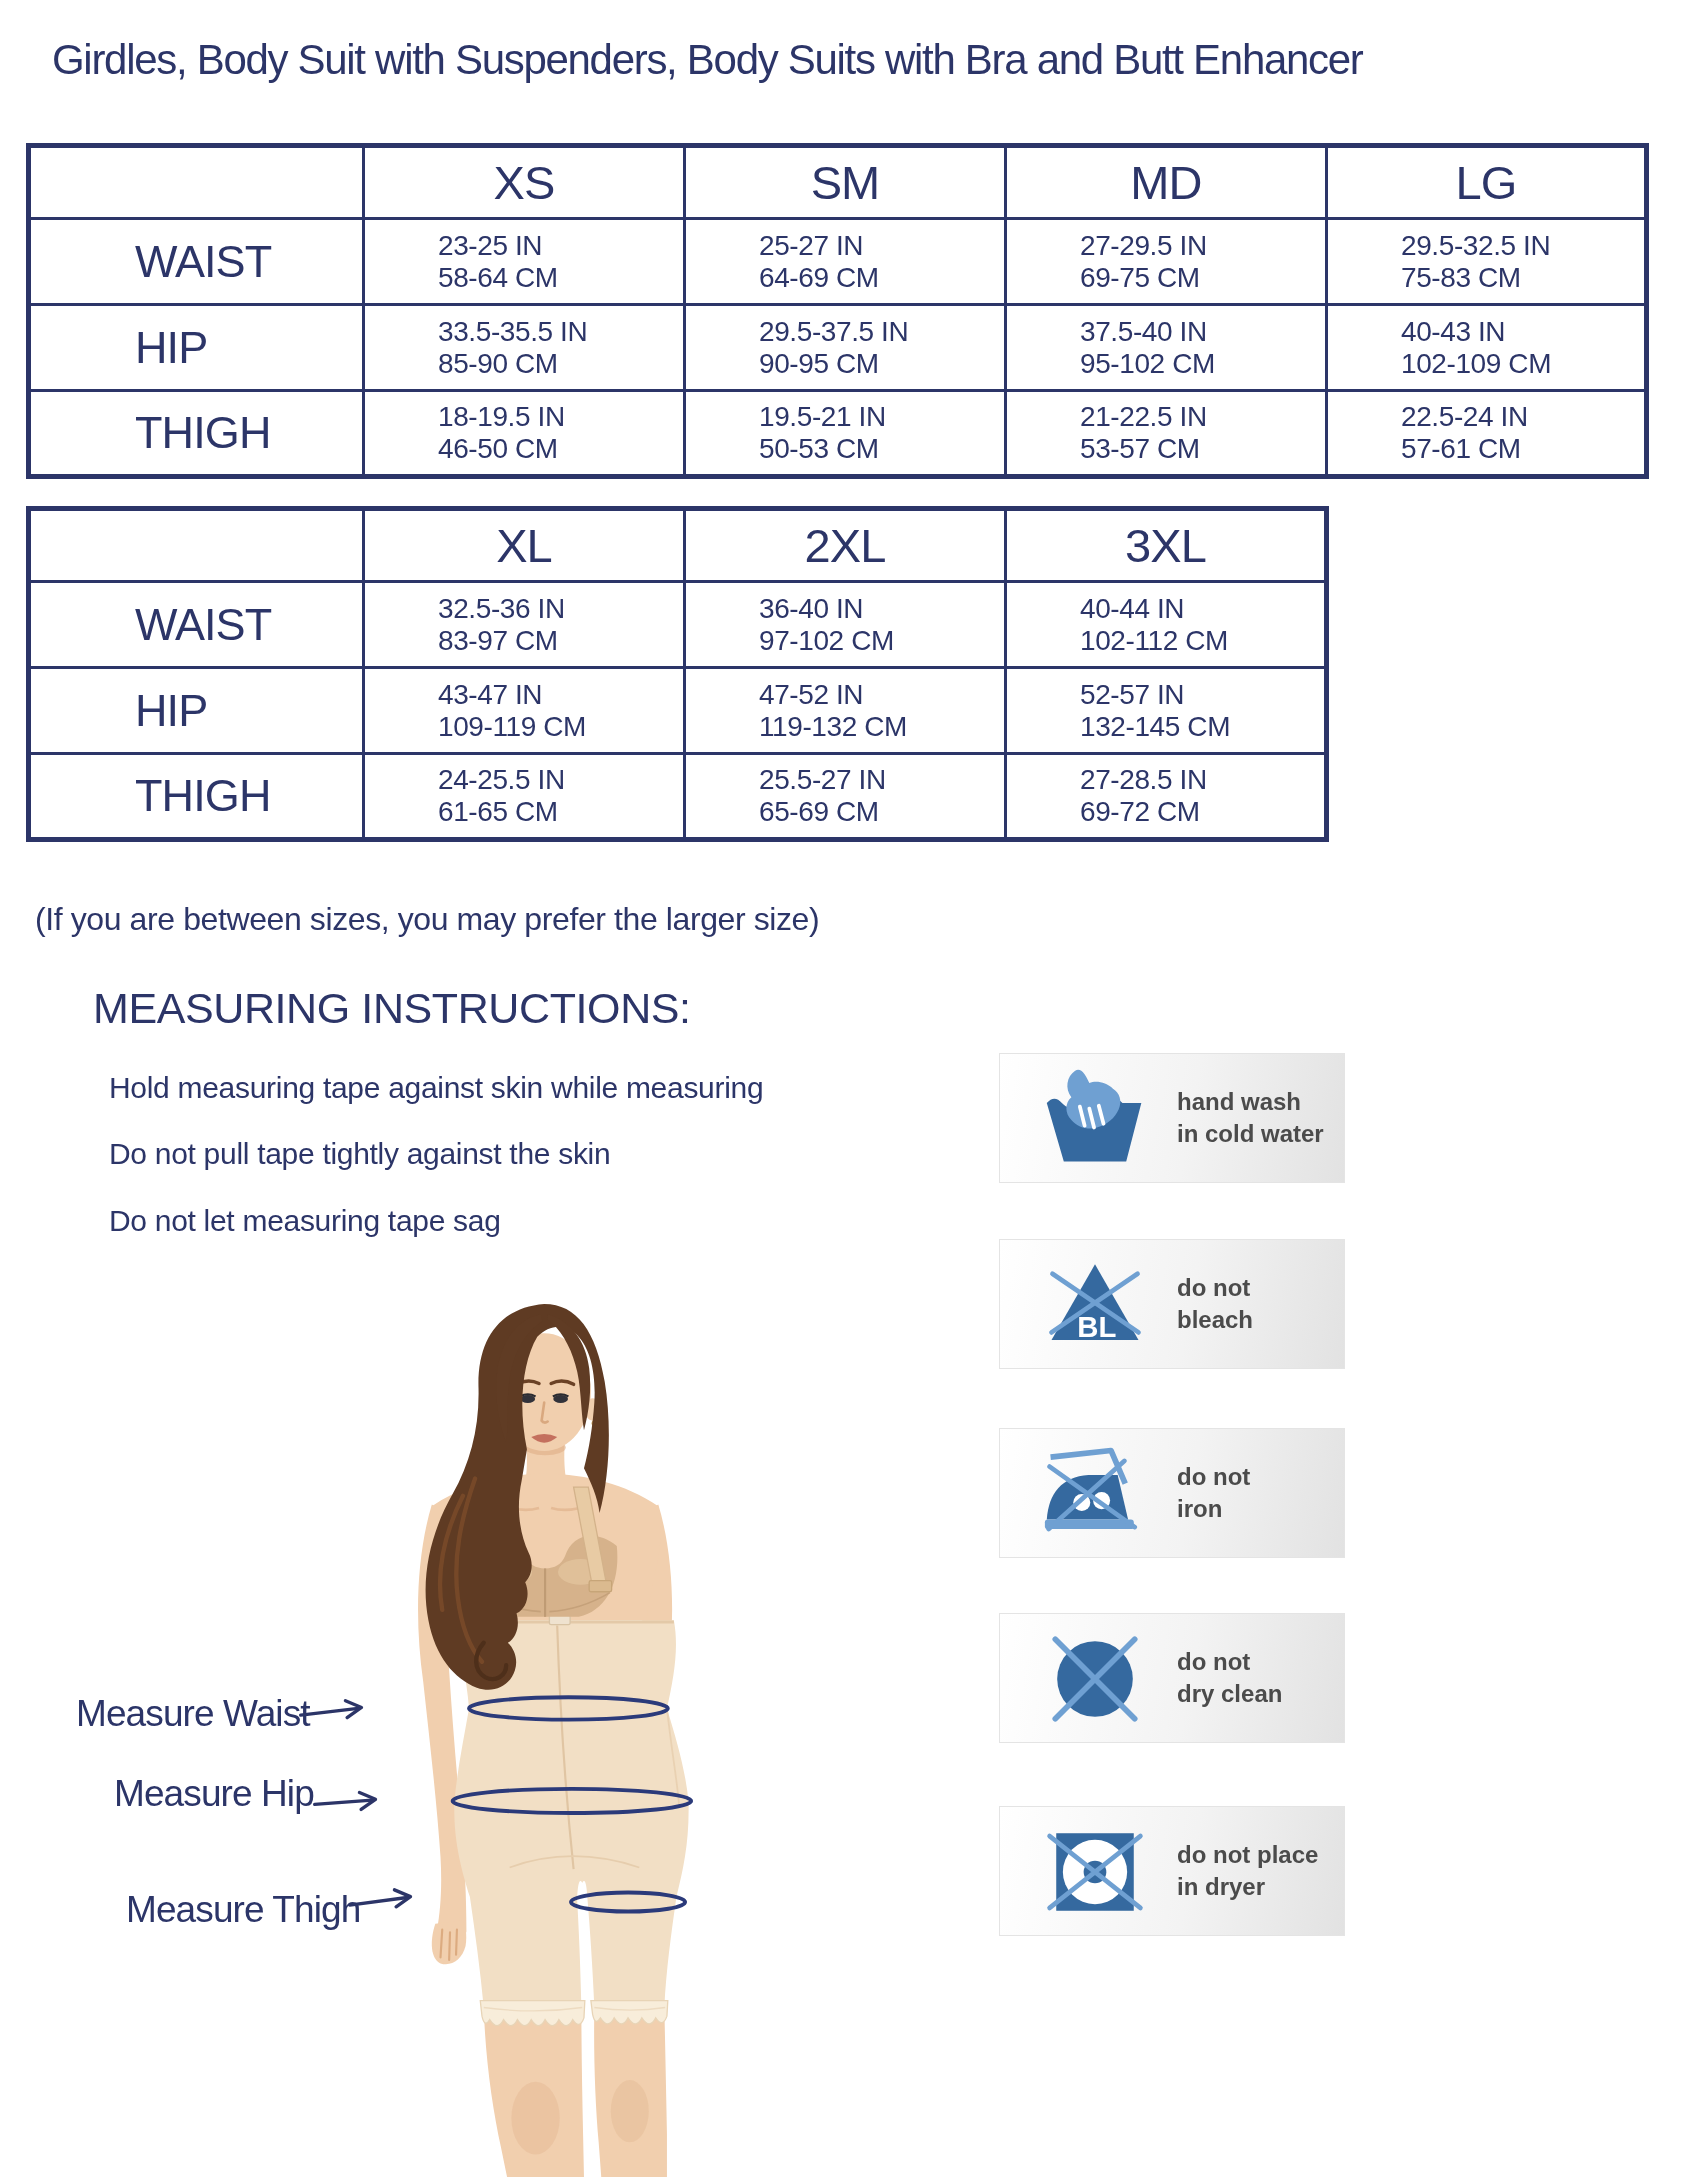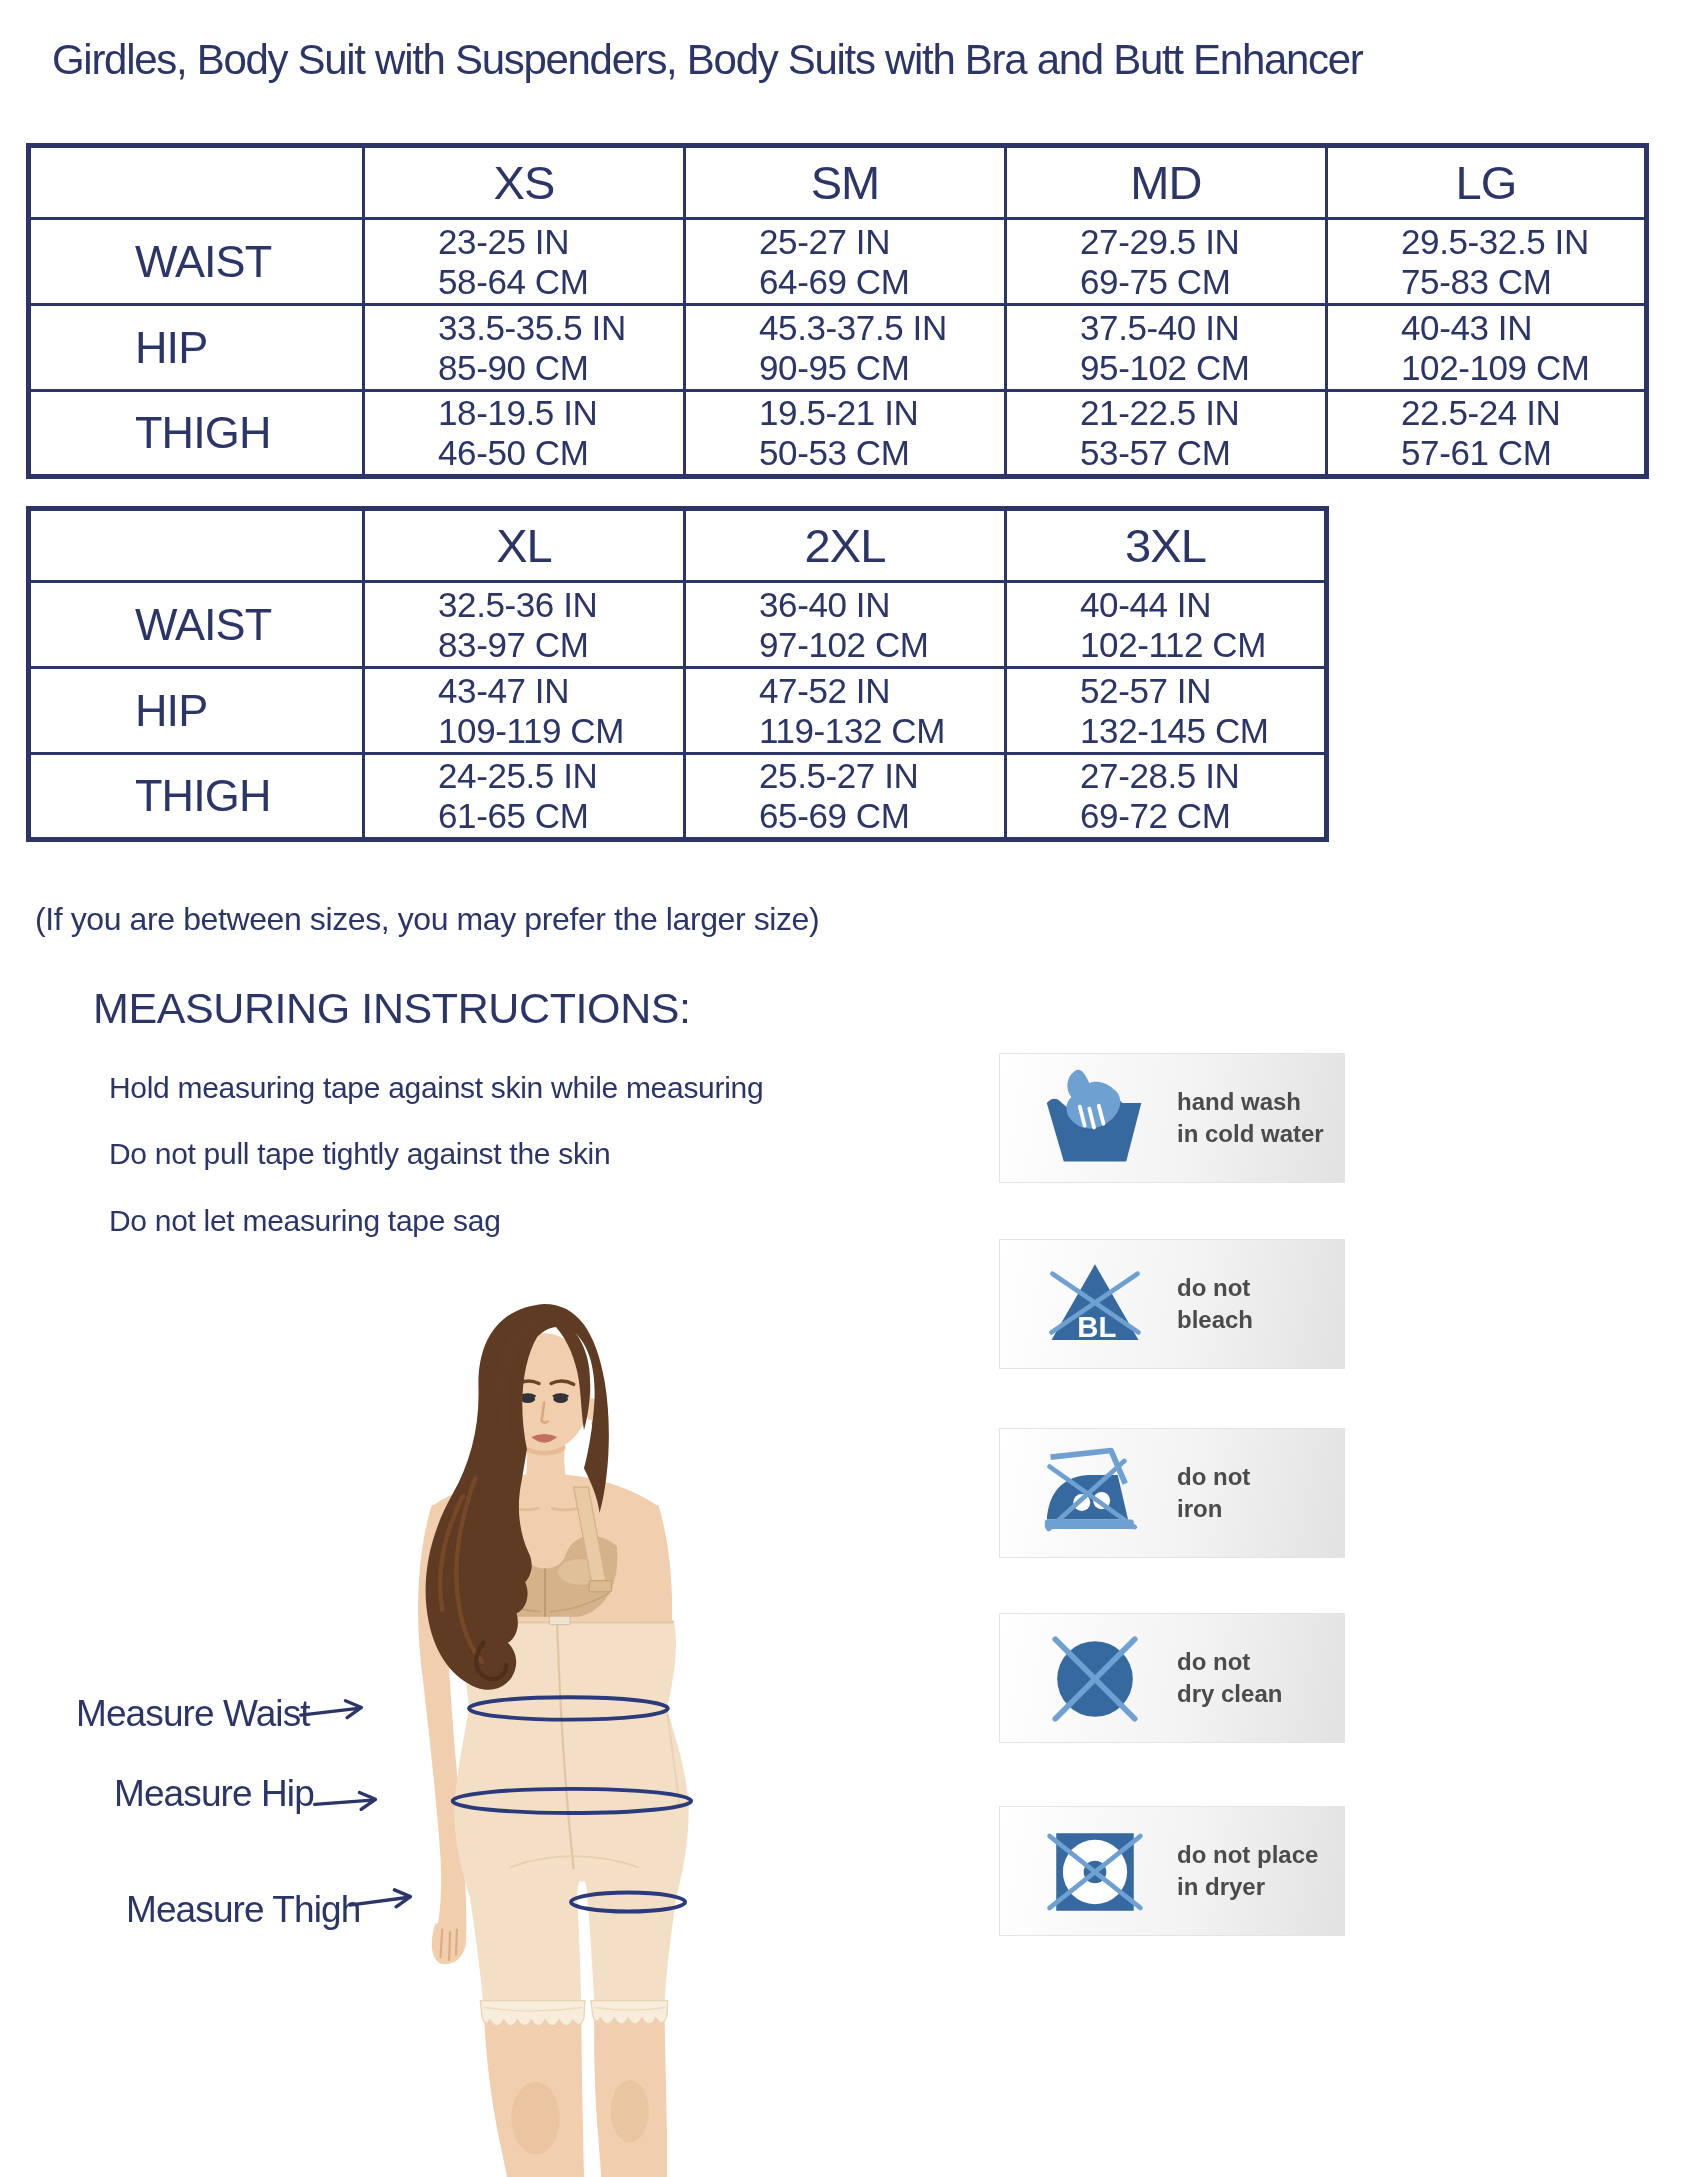--- a/index.html
+++ b/index.html
@@ -28,21 +28,21 @@
   table.size-table{
     position:absolute;border-collapse:collapse;table-layout:fixed;
     border:5.2px solid var(--navy);color:var(--navy);
   }
   #table1{left:26px;top:143px;width:1617px;}
   #table2{left:26px;top:506px;width:1297px;}
   table.size-table td{border:3.5px solid var(--navy);vertical-align:middle;}
   tr.head td{height:73px;text-align:center;font-size:47px;letter-spacing:-0.9px;}
   tr.datarow td{height:86px;}
   td.rowlabel{font-size:45px;padding-left:104px;letter-spacing:-0.9px;}
-  td.cell{font-size:35px;padding-left:73px;line-height:1.13;letter-spacing:-0.4px;}
+  td.cell{font-size:28px;padding-left:73px;line-height:1.13;letter-spacing:-0.4px;}
 
   
   .between-note{position:absolute;left:35px;top:901px;font-size:32px;color:var(--navy);letter-spacing:-0.4px;}
   .mi-heading{position:absolute;left:93px;top:984px;font-size:43px;color:var(--navy);letter-spacing:-0.4px;}
   .mi-line{position:absolute;left:109px;font-size:30px;color:var(--navy);letter-spacing:-0.3px;}
   #mi-line-0{top:1071px;}
   #mi-line-1{top:1137px;}
   #mi-line-2{top:1204px;}
 
   
@@ -114,21 +114,21 @@
           <div>75-83 CM</div>
         </td>
     </tr>
     <tr class="datarow">
       <td class="rowlabel">HIP</td>
       <td class="cell">
           <div>33.5-35.5 IN</div>
           <div>85-90 CM</div>
         </td>
       <td class="cell">
-          <div>45.3-37.5 IN</div>
+          <div>29.5-37.5 IN</div>
           <div>90-95 CM</div>
         </td>
       <td class="cell">
           <div>37.5-40 IN</div>
           <div>95-102 CM</div>
         </td>
       <td class="cell">
           <div>40-43 IN</div>
           <div>102-109 CM</div>
         </td>

